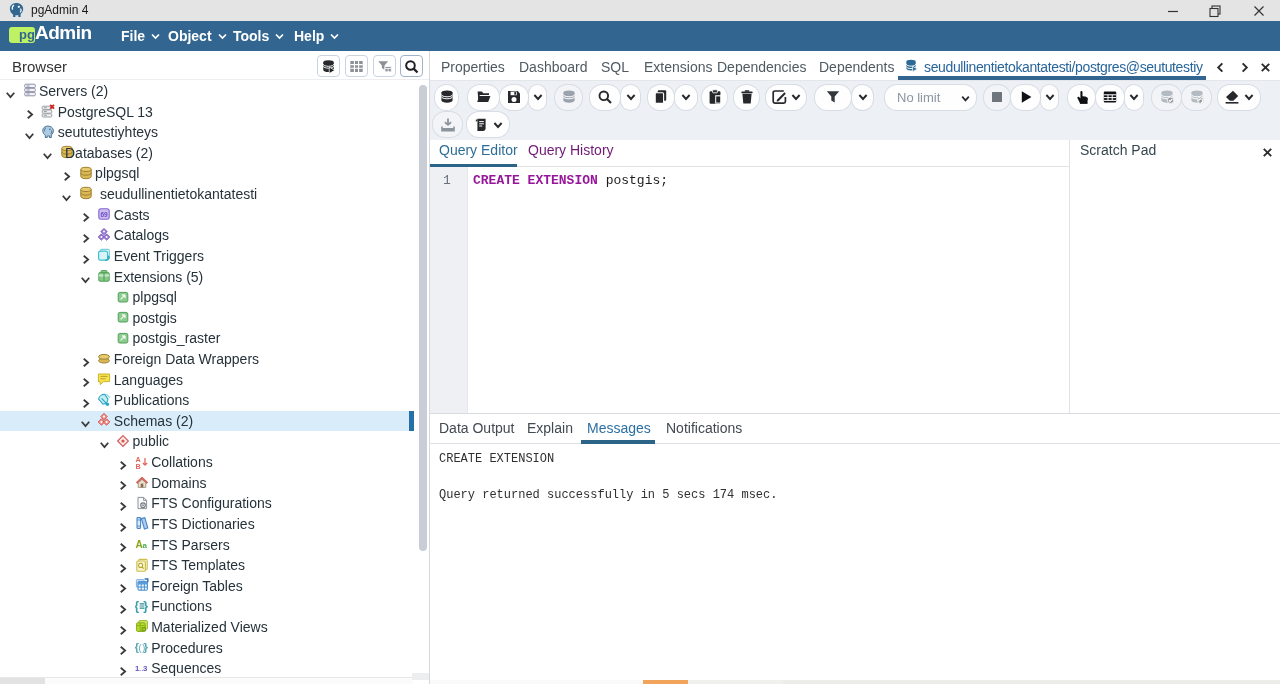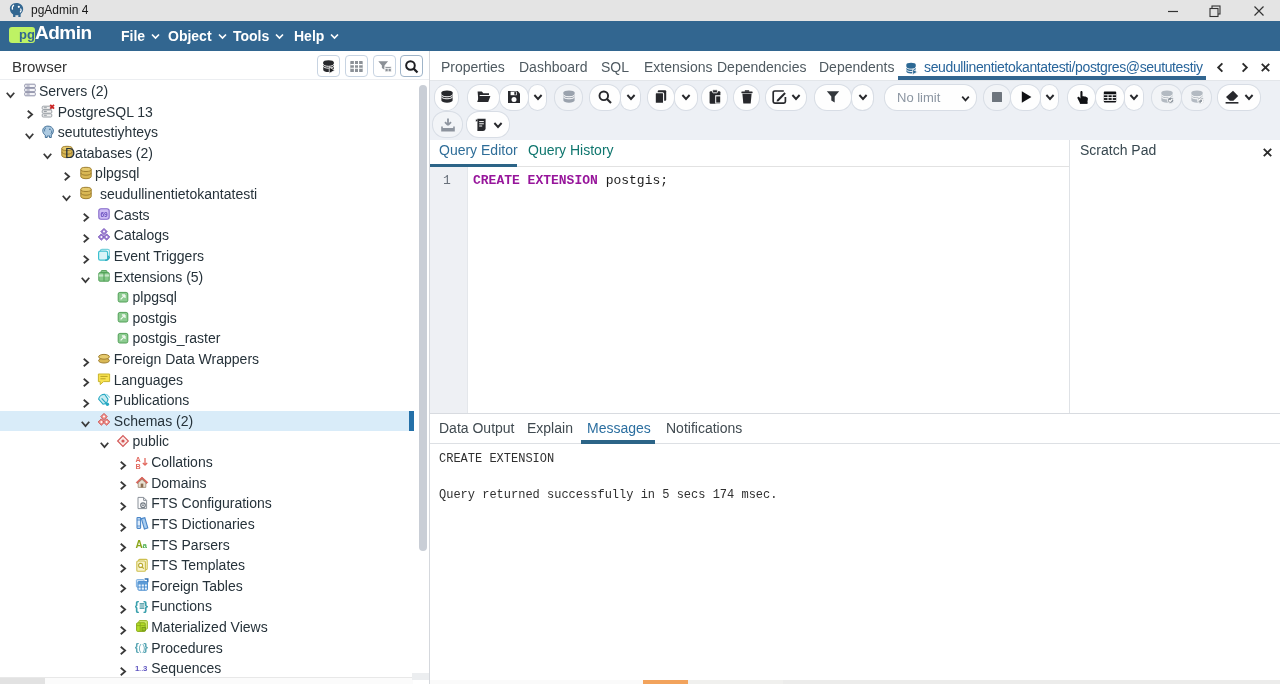--- a/index.html
+++ b/index.html
@@ -18,21 +18,21 @@
 .trow.sel{background:#d9ecf9}
 .selbar{position:absolute;right:0;top:0;width:5px;height:100%;background:#2470a8}
 .tch{position:absolute;top:4.8px;width:11px;height:11px}
 .tic{position:absolute;top:2.6px;width:14px;height:14px}
 .tlb{position:absolute;top:2.2px;font-size:14px;color:#26323a;white-space:nowrap}
 #vscroll{position:absolute;left:419px;top:85px;width:8px;height:466px;background:#c9ced6;border-radius:4px}
 #hscroll{position:absolute;left:0;top:677px;width:413px;height:7px;background:#fbfbfb;border-top:1px solid #e8e8e8}
 #hthumb{position:absolute;left:0;top:678px;width:45px;height:6px;background:#e2e2e2}
 #corner{position:absolute;left:412px;top:673px;width:17px;height:7px;background:#eceef0}
 .tab{position:absolute;top:59px;font-size:14px;color:#4f5a61;white-space:nowrap}
-#tabactive{position:absolute;top:59px;left:905px;font-size:14px;letter-spacing:-0.37px;color:#28659b;white-space:nowrap;display:flex;align-items:flex-end;gap:6px}
+#tabactive{position:absolute;top:59px;left:905px;font-size:14px;letter-spacing:-0.37px;color:#28659b;white-space:nowrap;display:flex;align-items:flex-start;gap:6px}
 #tabline{position:absolute;left:898px;top:76px;width:308px;height:3.5px;background:#326690}
 #toolbar{position:absolute;left:430px;top:80px;width:850px;height:60px;background:#edf0f5;border-top:1px solid #e3e6ea}
 .tbtn{position:absolute;border-radius:12px;display:flex;align-items:center;justify-content:center;gap:3px;box-shadow:0 0 0 1px #d8dde5}
 .nolimit{font-size:13px;color:#8b95a1;justify-content:flex-start;padding-left:12px;background:#fefefe;position:absolute}
 #qtabs{position:absolute;left:430px;top:140px;width:850px;height:27px;background:#fff;border-bottom:1px solid #e2e2e2}
 #editor{position:absolute;left:430px;top:167px;width:639px;height:246px;background:#fff}
 #gutter{position:absolute;left:430px;top:167px;width:38px;height:246px;background:#eef0f4;border-right:1px solid #e4e7eb}
 #scratch{position:absolute;left:1069px;top:140px;width:211px;height:273px;background:#fff;border-left:1px solid #dfe2e6}
 #btabs{position:absolute;left:430px;top:413px;width:850px;height:31px;background:#fff;border-top:1px solid #d8dbe0;border-bottom:1px solid #dde0e4}
 #msgs{position:absolute;left:430px;top:444px;width:850px;height:236px;background:#fff;font-family:"Liberation Mono",monospace;font-size:12px;color:#303030}
@@ -635,21 +635,21 @@
 <path d="M4.4 1.8 a2 2 0 0 0 -2 2 v1 h2" fill="#27282c" stroke="#fff" stroke-width="0.8"></path>
 <path d="M6.2 4.6 h4.6 M6.2 6.8 h4.6 M6.2 9 h3" stroke="#fff" stroke-width="1"></path>
     </svg>
     <svg width="12" height="12" viewBox="0 0 12 12">
       <path d="M2.4 4 L6 8 L9.6 4" fill="none" stroke="#27282c" stroke-width="1.9"></path>
     </svg>
   </div>
 <div id="qtabs"></div>
 <div id="scratch"></div>
 <span class="abs" style="left:439px;top:142px;font-size:14px;color:#2e6d98">Query Editor</span>
-<span class="abs" style="left:528px;top:142px;font-size:14px;color:#0f766e">Query History</span>
+<span class="abs" style="left:528px;top:142px;font-size:14px;color:#701a75">Query History</span>
 <div class="abs" style="left:430px;top:163.5px;width:87px;height:3.5px;background:#2c6487"></div>
 <span class="abs" style="left:1080px;top:142px;font-size:14px;color:#37474f">Scratch Pad</span>
 <span class="abs" style="left:1261px;top:145px"><svg width="13" height="13" viewBox="0 0 14 14">
       <path d="M3 3 L11 11 M11 3 L3 11" fill="none" stroke="#2b2b2b" stroke-width="2"></path>
     </svg></span>
 <div id="editor"></div>
 <div id="gutter"></div>
 <span class="mono abs" style="left:443px;top:173px;font-size:13px;color:#68707a">1</span>
 <div class="mono abs" style="left:473px;top:173px;font-size:13px;color:#1c1c1c"><b style="color:#97159b;font-weight:bold">CREATE EXTENSION</b> postgis;</div>
 <div id="btabs"></div>

